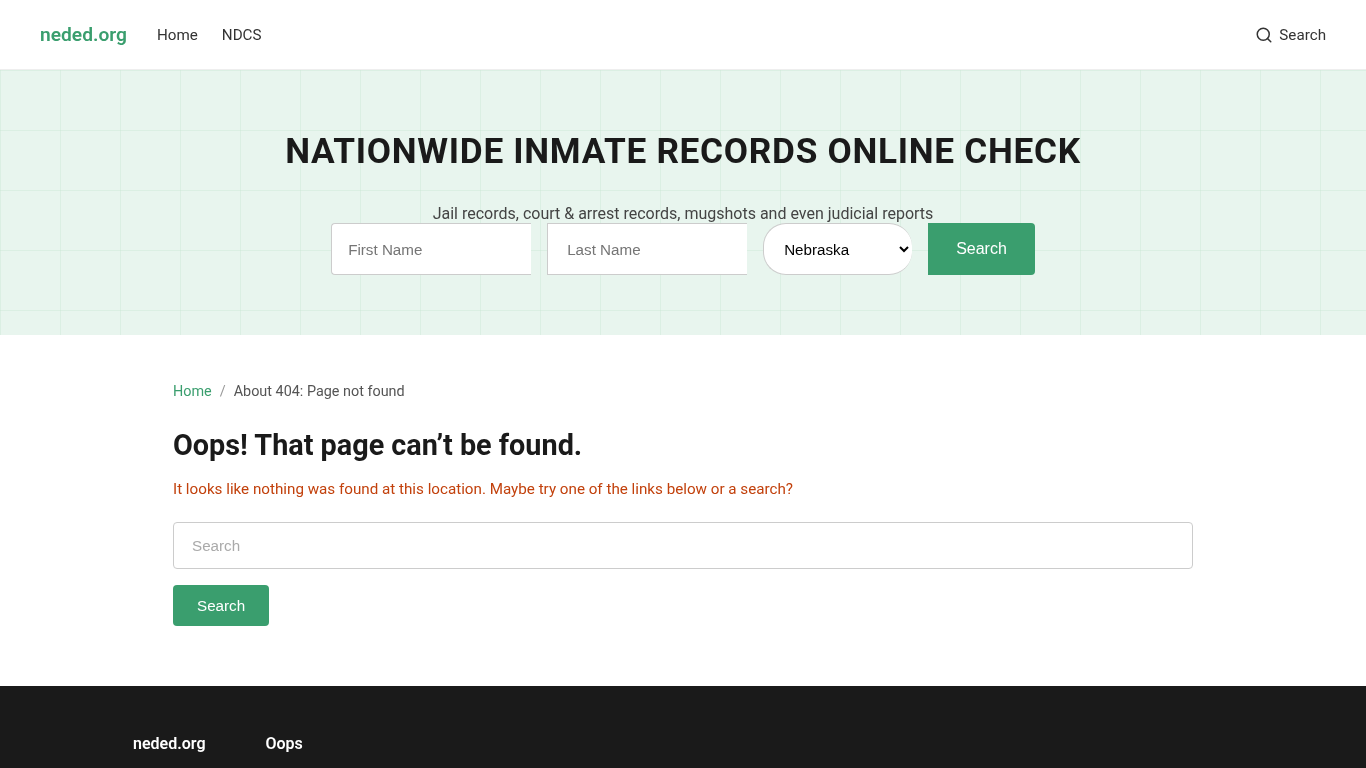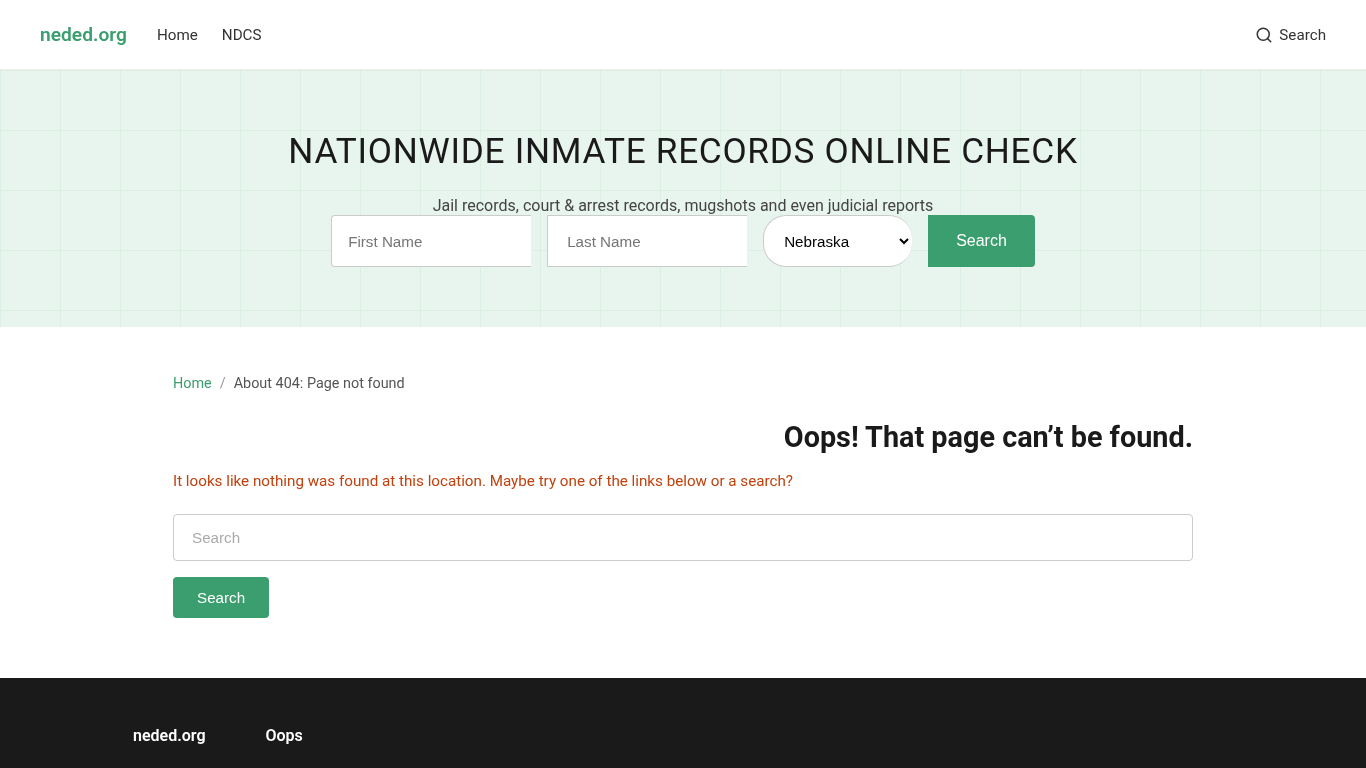--- a/index.html
+++ b/index.html
@@ -49,24 +49,24 @@
       background-color: #e8f5ee;
       background-image:
         linear-gradient(rgba(200,230,210,0.4) 1px, transparent 1px),
         linear-gradient(90deg, rgba(200,230,210,0.4) 1px, transparent 1px);
       background-size: 60px 60px;
       padding: 60px 20px;
       text-align: center;
     }
     .hero-title {
       font-size: 2.2rem;
-      font-weight: 400;
+      font-weight: 700;
       color: #1a1a1a;
       letter-spacing: 0.02em;
-      margin-bottom: 24px;
+      margin-bottom: 32px;
     }
     .hero-subtitle {
       font-size: 1rem;
       color: #444;
     }
     .hero-form {
       display: flex;
       justify-content: center;
       gap: 16px;
       flex-wrap: nowrap;
@@ -128,21 +128,20 @@
       text-decoration: none;
     }
     .breadcrumb-separator {
       color: #999;
     }
     .error-title {
       font-size: 1.8rem;
       font-weight: 700;
       color: #1a1a1a;
       margin-bottom: 18px;
-      text-align: right;
     }
     .error-desc {
       font-size: 0.95rem;
       color: #c2410c;
       margin-bottom: 24px;
     }
     .search-box {
       width: 100%;
       padding: 14px 18px;
       border: 1px solid #ccc;

